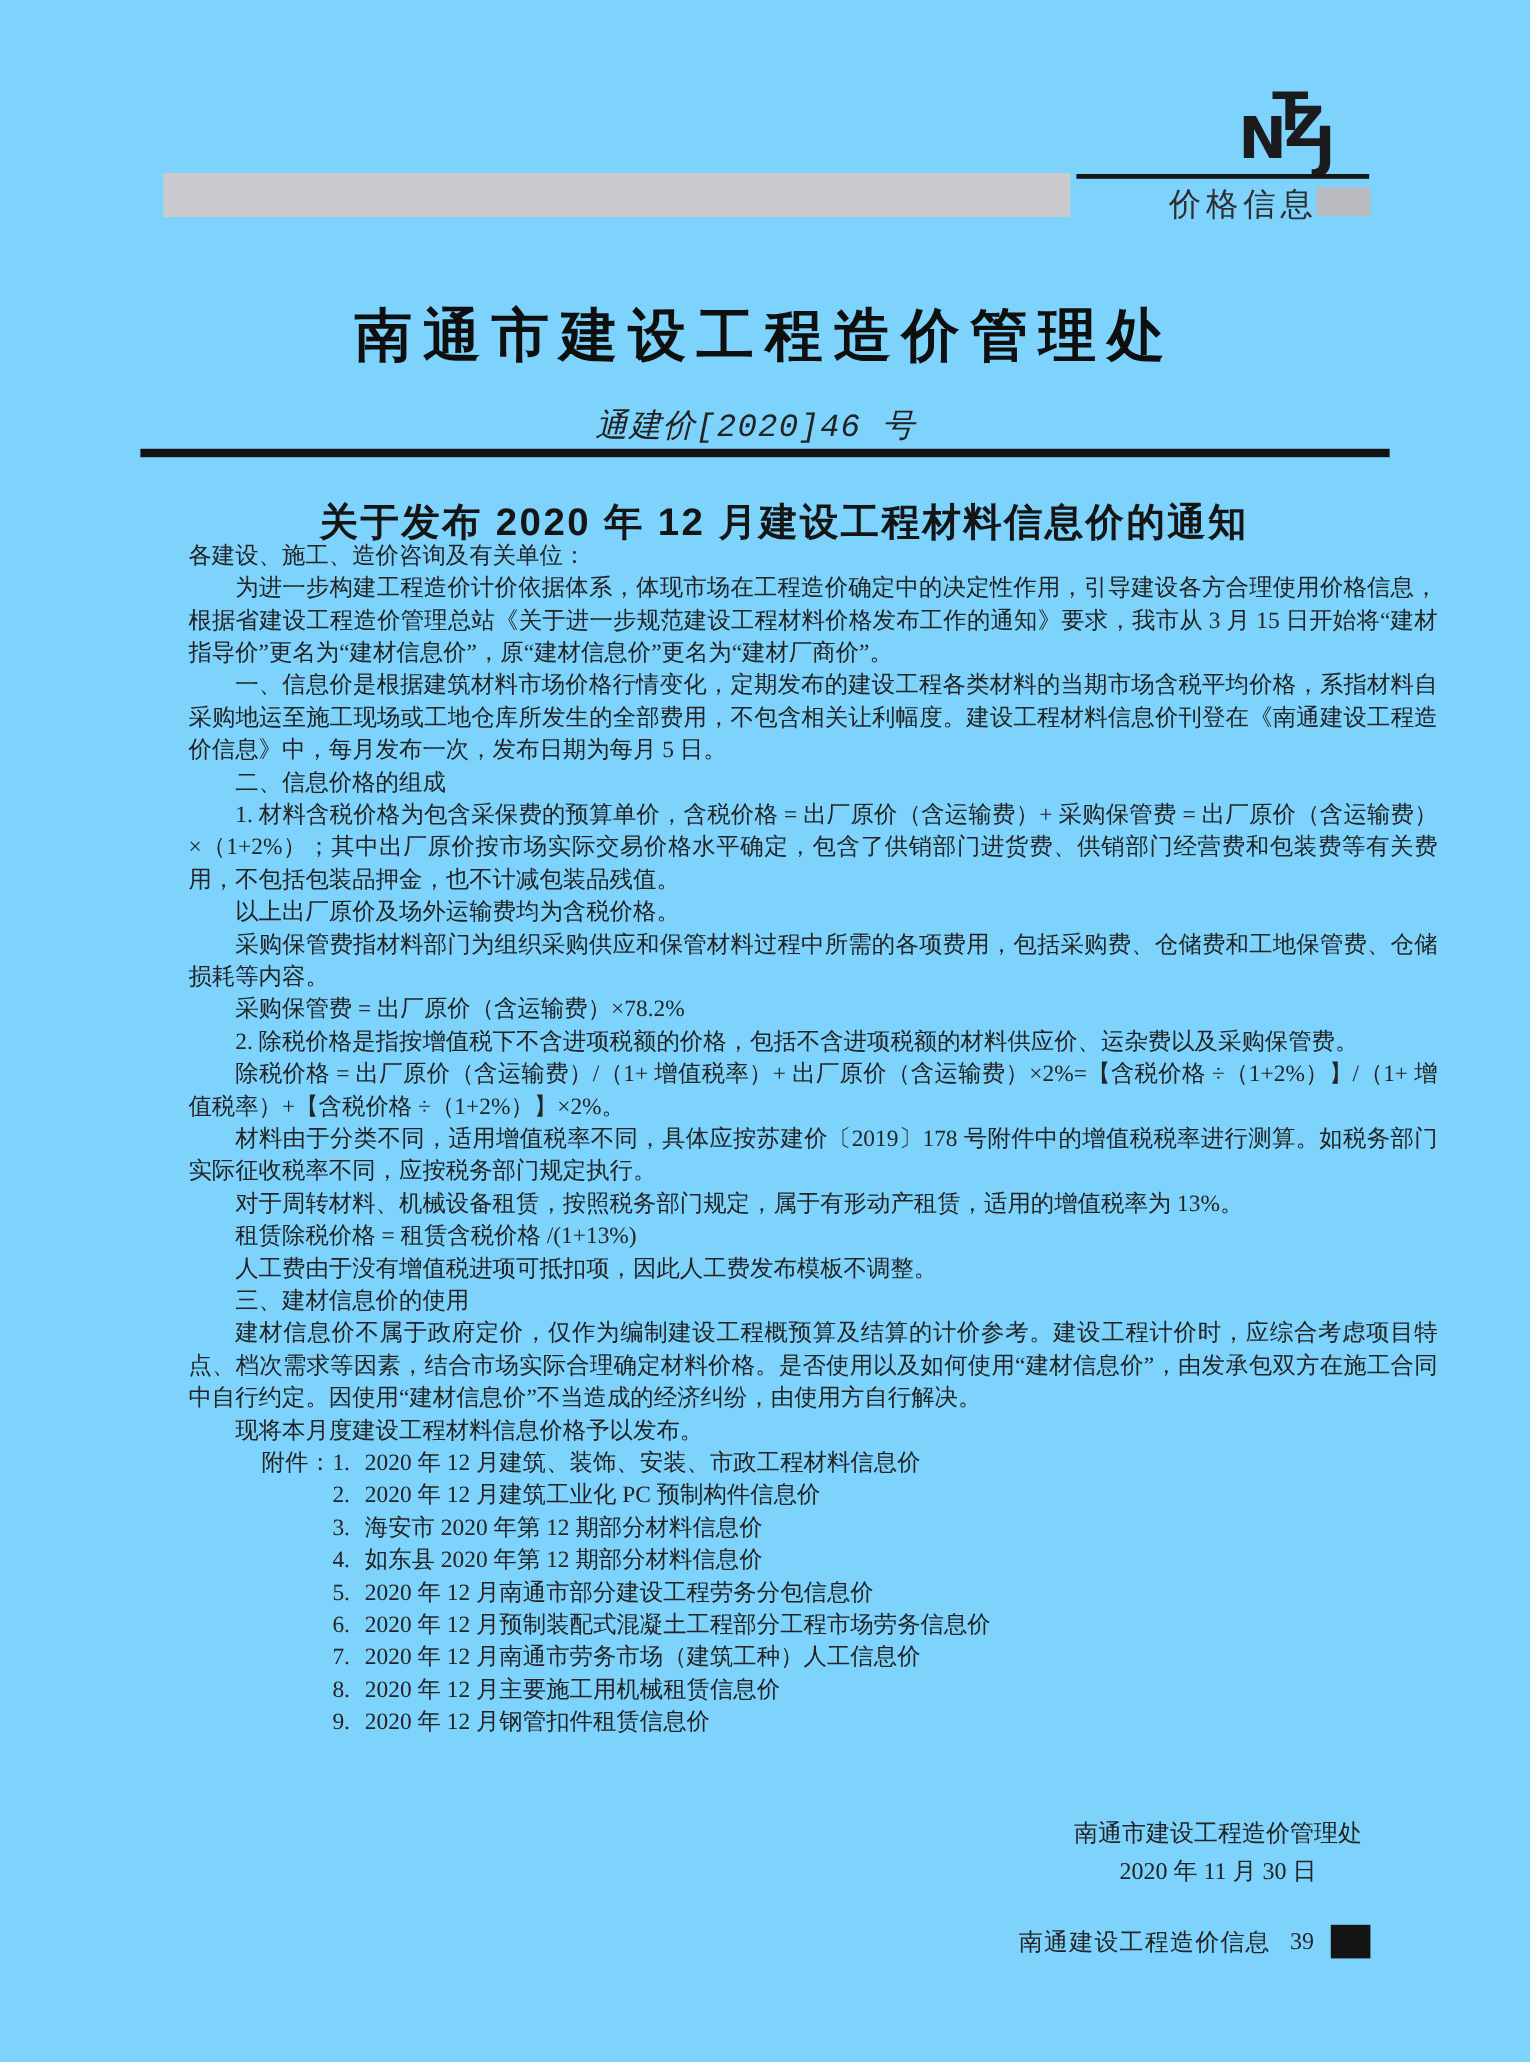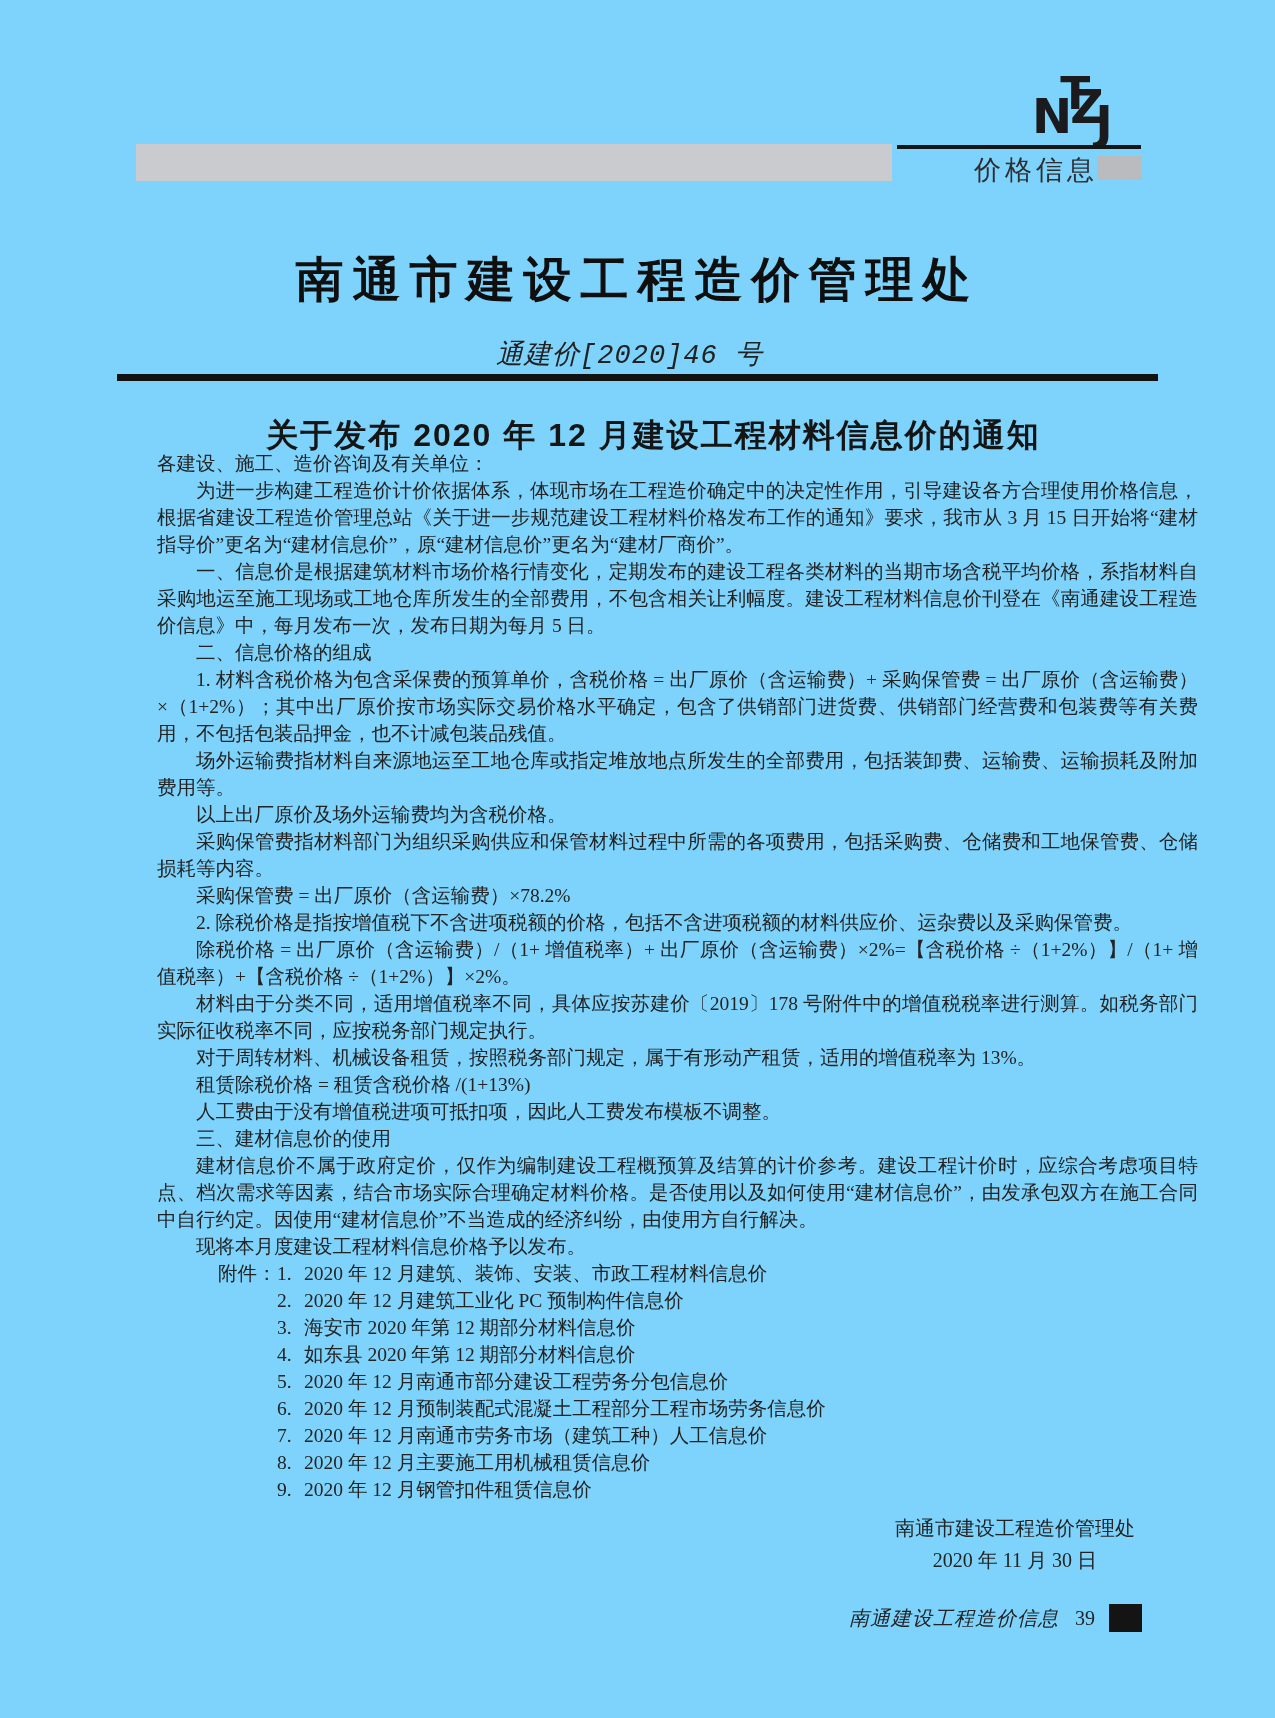--- a/index.html
+++ b/index.html
@@ -92,21 +92,21 @@
     position:absolute;top:1512px;right:140px;
     text-align:center;font-size:20px;line-height:32px;color:#232323;
   }
 
   
   .footer{
     position:absolute;top:1604px;right:133px;
     display:flex;align-items:center;
     font-size:20px;color:#232323;
   }
-  .footer .pub{letter-spacing:1px;font-style:italic;}
+  .footer .pub{letter-spacing:1px;}
   .footer .pagenum{margin-left:16px;font-family:Liberation Serif, serif;}
   .footer .footer-square{
     margin-left:14px;width:33px;height:28px;background:#141414;
   }
 </style>
 </head>
 <body>
 
 <div class="page">
 
@@ -123,21 +123,20 @@
   <div class="black-rule"></div>
 
   <h2 class="notice-title">关于发布 2020 年 12 月建设工程材料信息价的通知</h2>
 
   <div class="body-text">
     <p class="no-indent">各建设、施工、造价咨询及有关单位：</p>
     <p>为进一步构建工程造价计价依据体系，体现市场在工程造价确定中的决定性作用，引导建设各方合理使用价格信息，根据省建设工程造价管理总站《关于进一步规范建设工程材料价格发布工作的通知》要求，我市从 3 月 15 日开始将“建材指导价”更名为“建材信息价”，原“建材信息价”更名为“建材厂商价”。</p>
     <p>一、信息价是根据建筑材料市场价格行情变化，定期发布的建设工程各类材料的当期市场含税平均价格，系指材料自采购地运至施工现场或工地仓库所发生的全部费用，不包含相关让利幅度。建设工程材料信息价刊登在《南通建设工程造价信息》中，每月发布一次，发布日期为每月 5 日。</p>
     <p>二、信息价格的组成</p>
     <p>1. 材料含税价格为包含采保费的预算单价，含税价格 = 出厂原价（含运输费）+ 采购保管费 = 出厂原价（含运输费）×（1+2%）；其中出厂原价按市场实际交易价格水平确定，包含了供销部门进货费、供销部门经营费和包装费等有关费用，不包括包装品押金，也不计减包装品残值。</p>
-    <p>场外运输费指材料自来源地运至工地仓库或指定堆放地点所发生的全部费用，包括装卸费、运输费、运输损耗及附加费用等。</p>
     <p>以上出厂原价及场外运输费均为含税价格。</p>
     <p>采购保管费指材料部门为组织采购供应和保管材料过程中所需的各项费用，包括采购费、仓储费和工地保管费、仓储损耗等内容。</p>
     <p>采购保管费 = 出厂原价（含运输费）×78.2%</p>
     <p>2. 除税价格是指按增值税下不含进项税额的价格，包括不含进项税额的材料供应价、运杂费以及采购保管费。</p>
     <p>除税价格 = 出厂原价（含运输费）/（1+ 增值税率）+ 出厂原价（含运输费）×2%=【含税价格 ÷（1+2%）】/（1+ 增值税率）+【含税价格 ÷（1+2%）】×2%。</p>
     <p>材料由于分类不同，适用增值税率不同，具体应按苏建价〔2019〕178 号附件中的增值税税率进行测算。如税务部门实际征收税率不同，应按税务部门规定执行。</p>
     <p>对于周转材料、机械设备租赁，按照税务部门规定，属于有形动产租赁，适用的增值税率为 13%。</p>
     <p>租赁除税价格 = 租赁含税价格 /(1+13%)</p>
     <p>人工费由于没有增值税进项可抵扣项，因此人工费发布模板不调整。</p>
     <p>三、建材信息价的使用</p>

